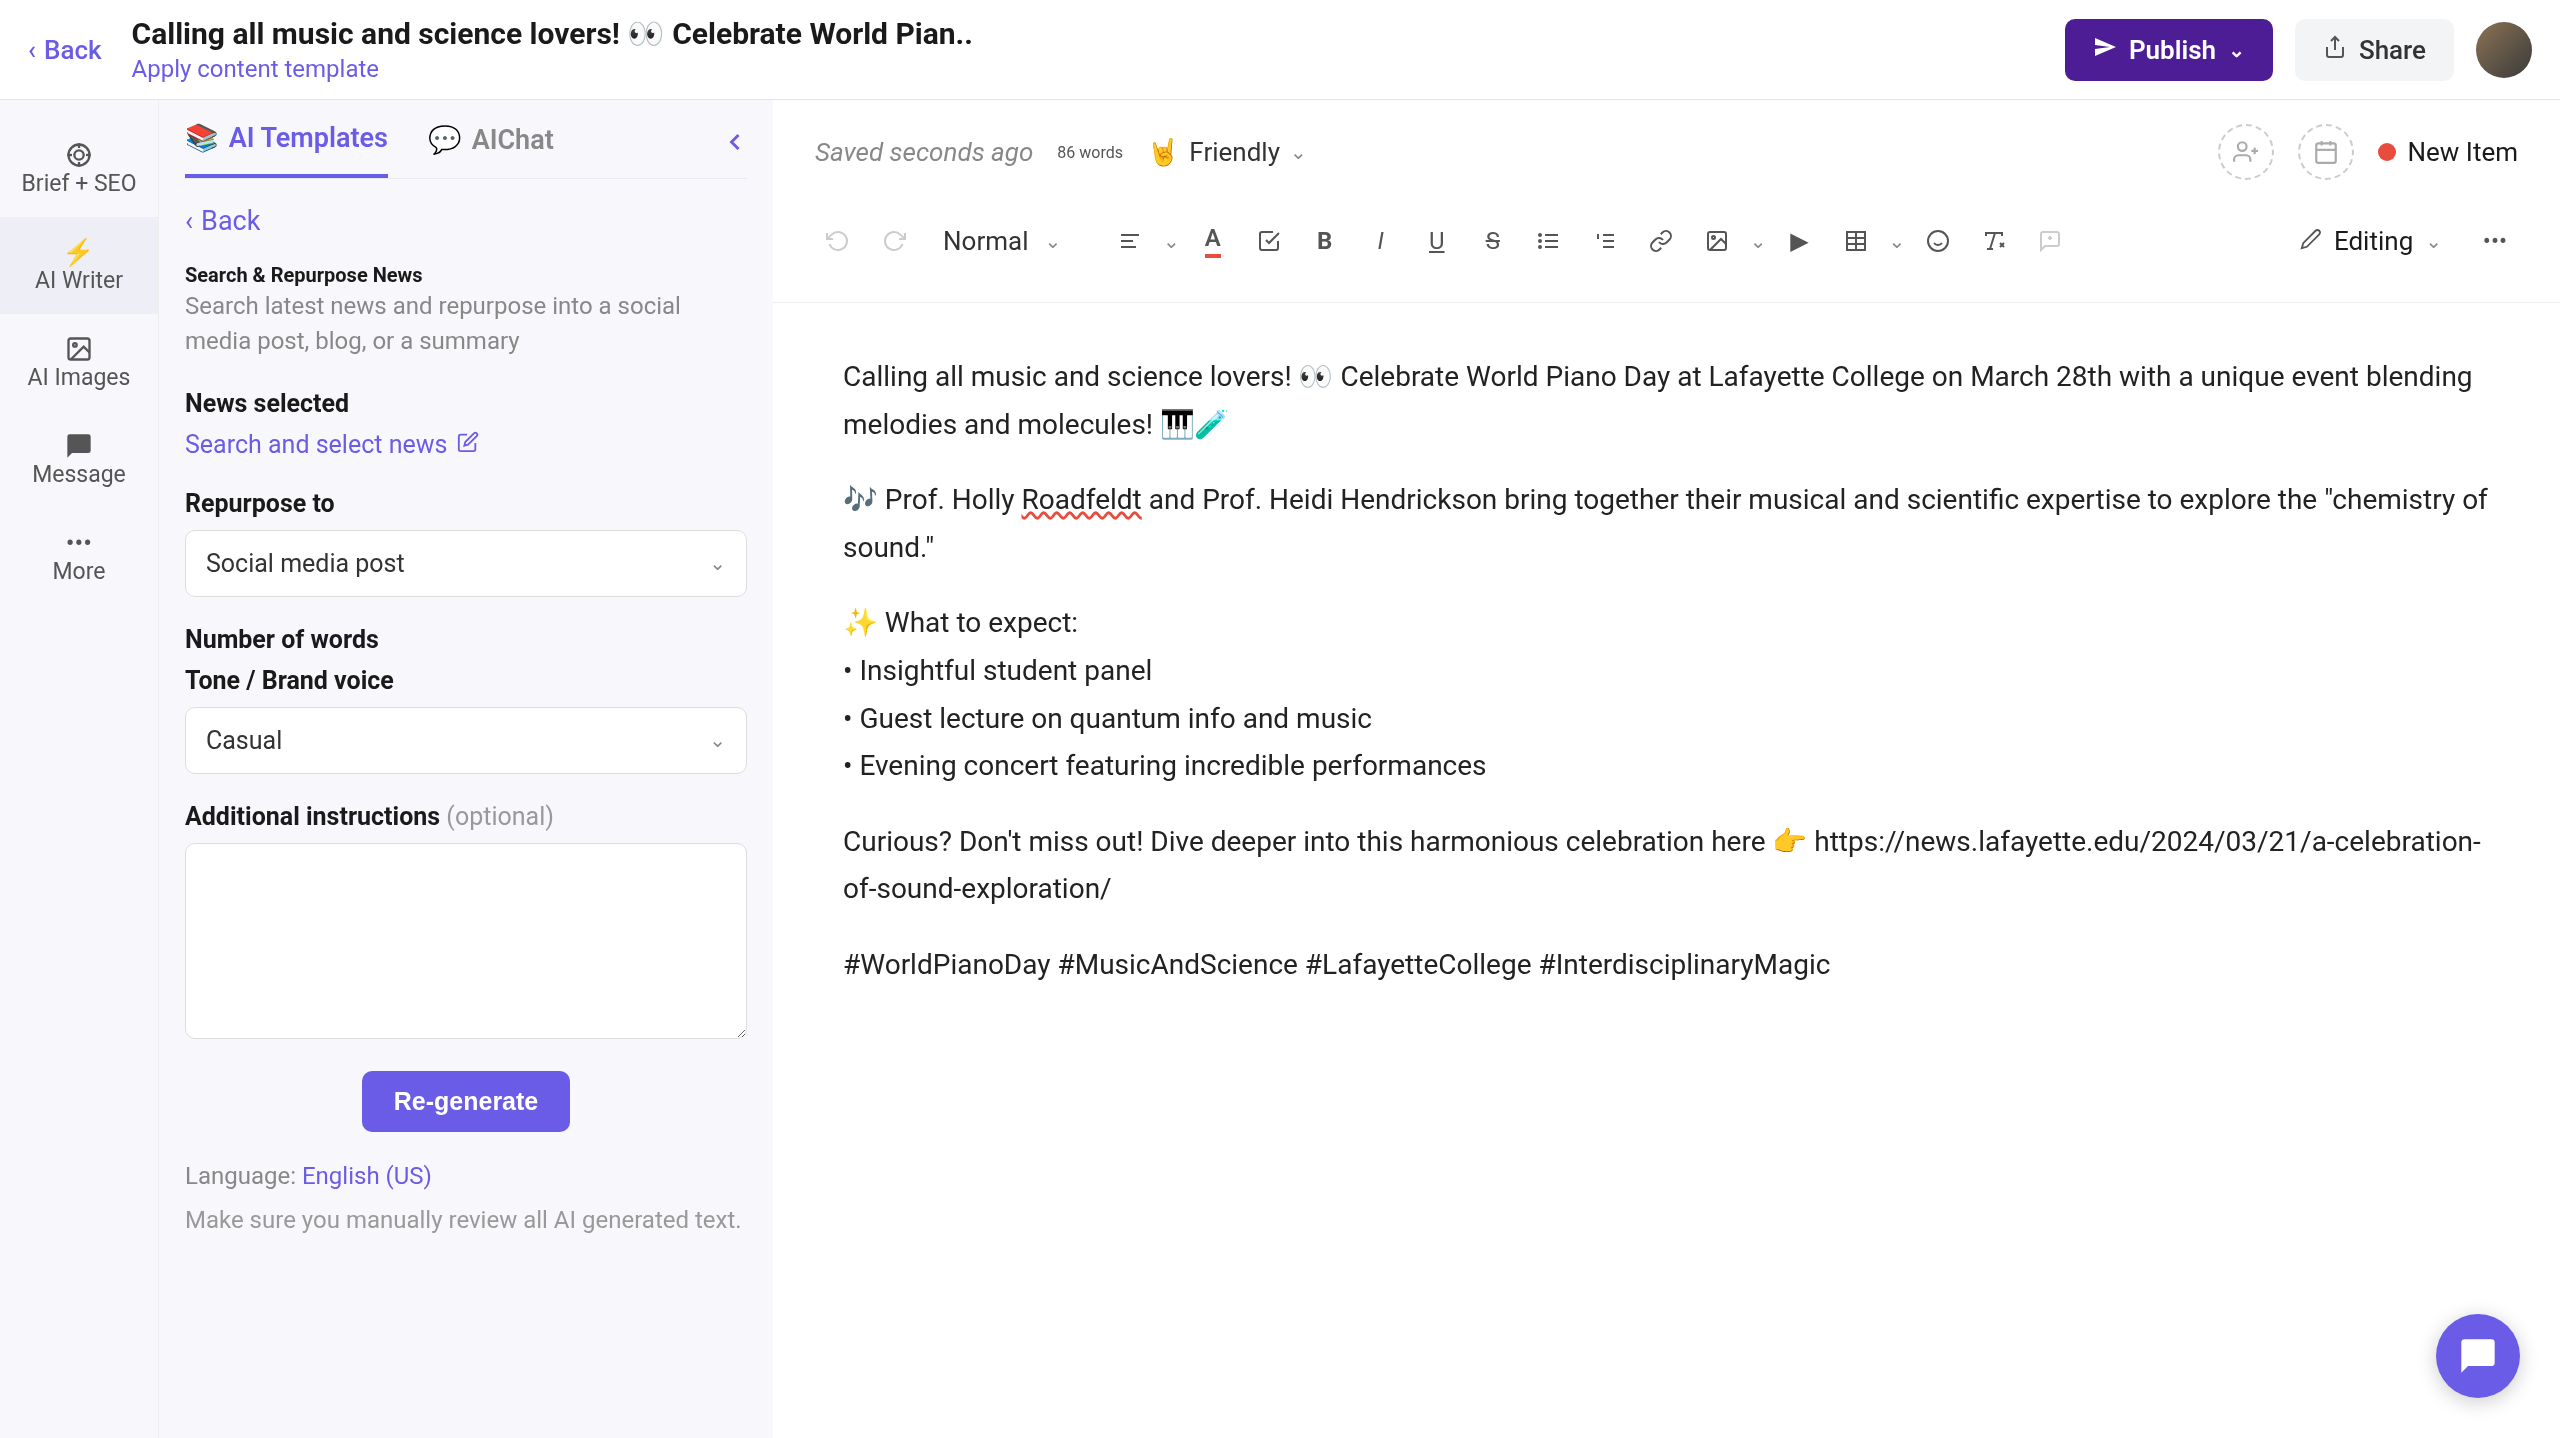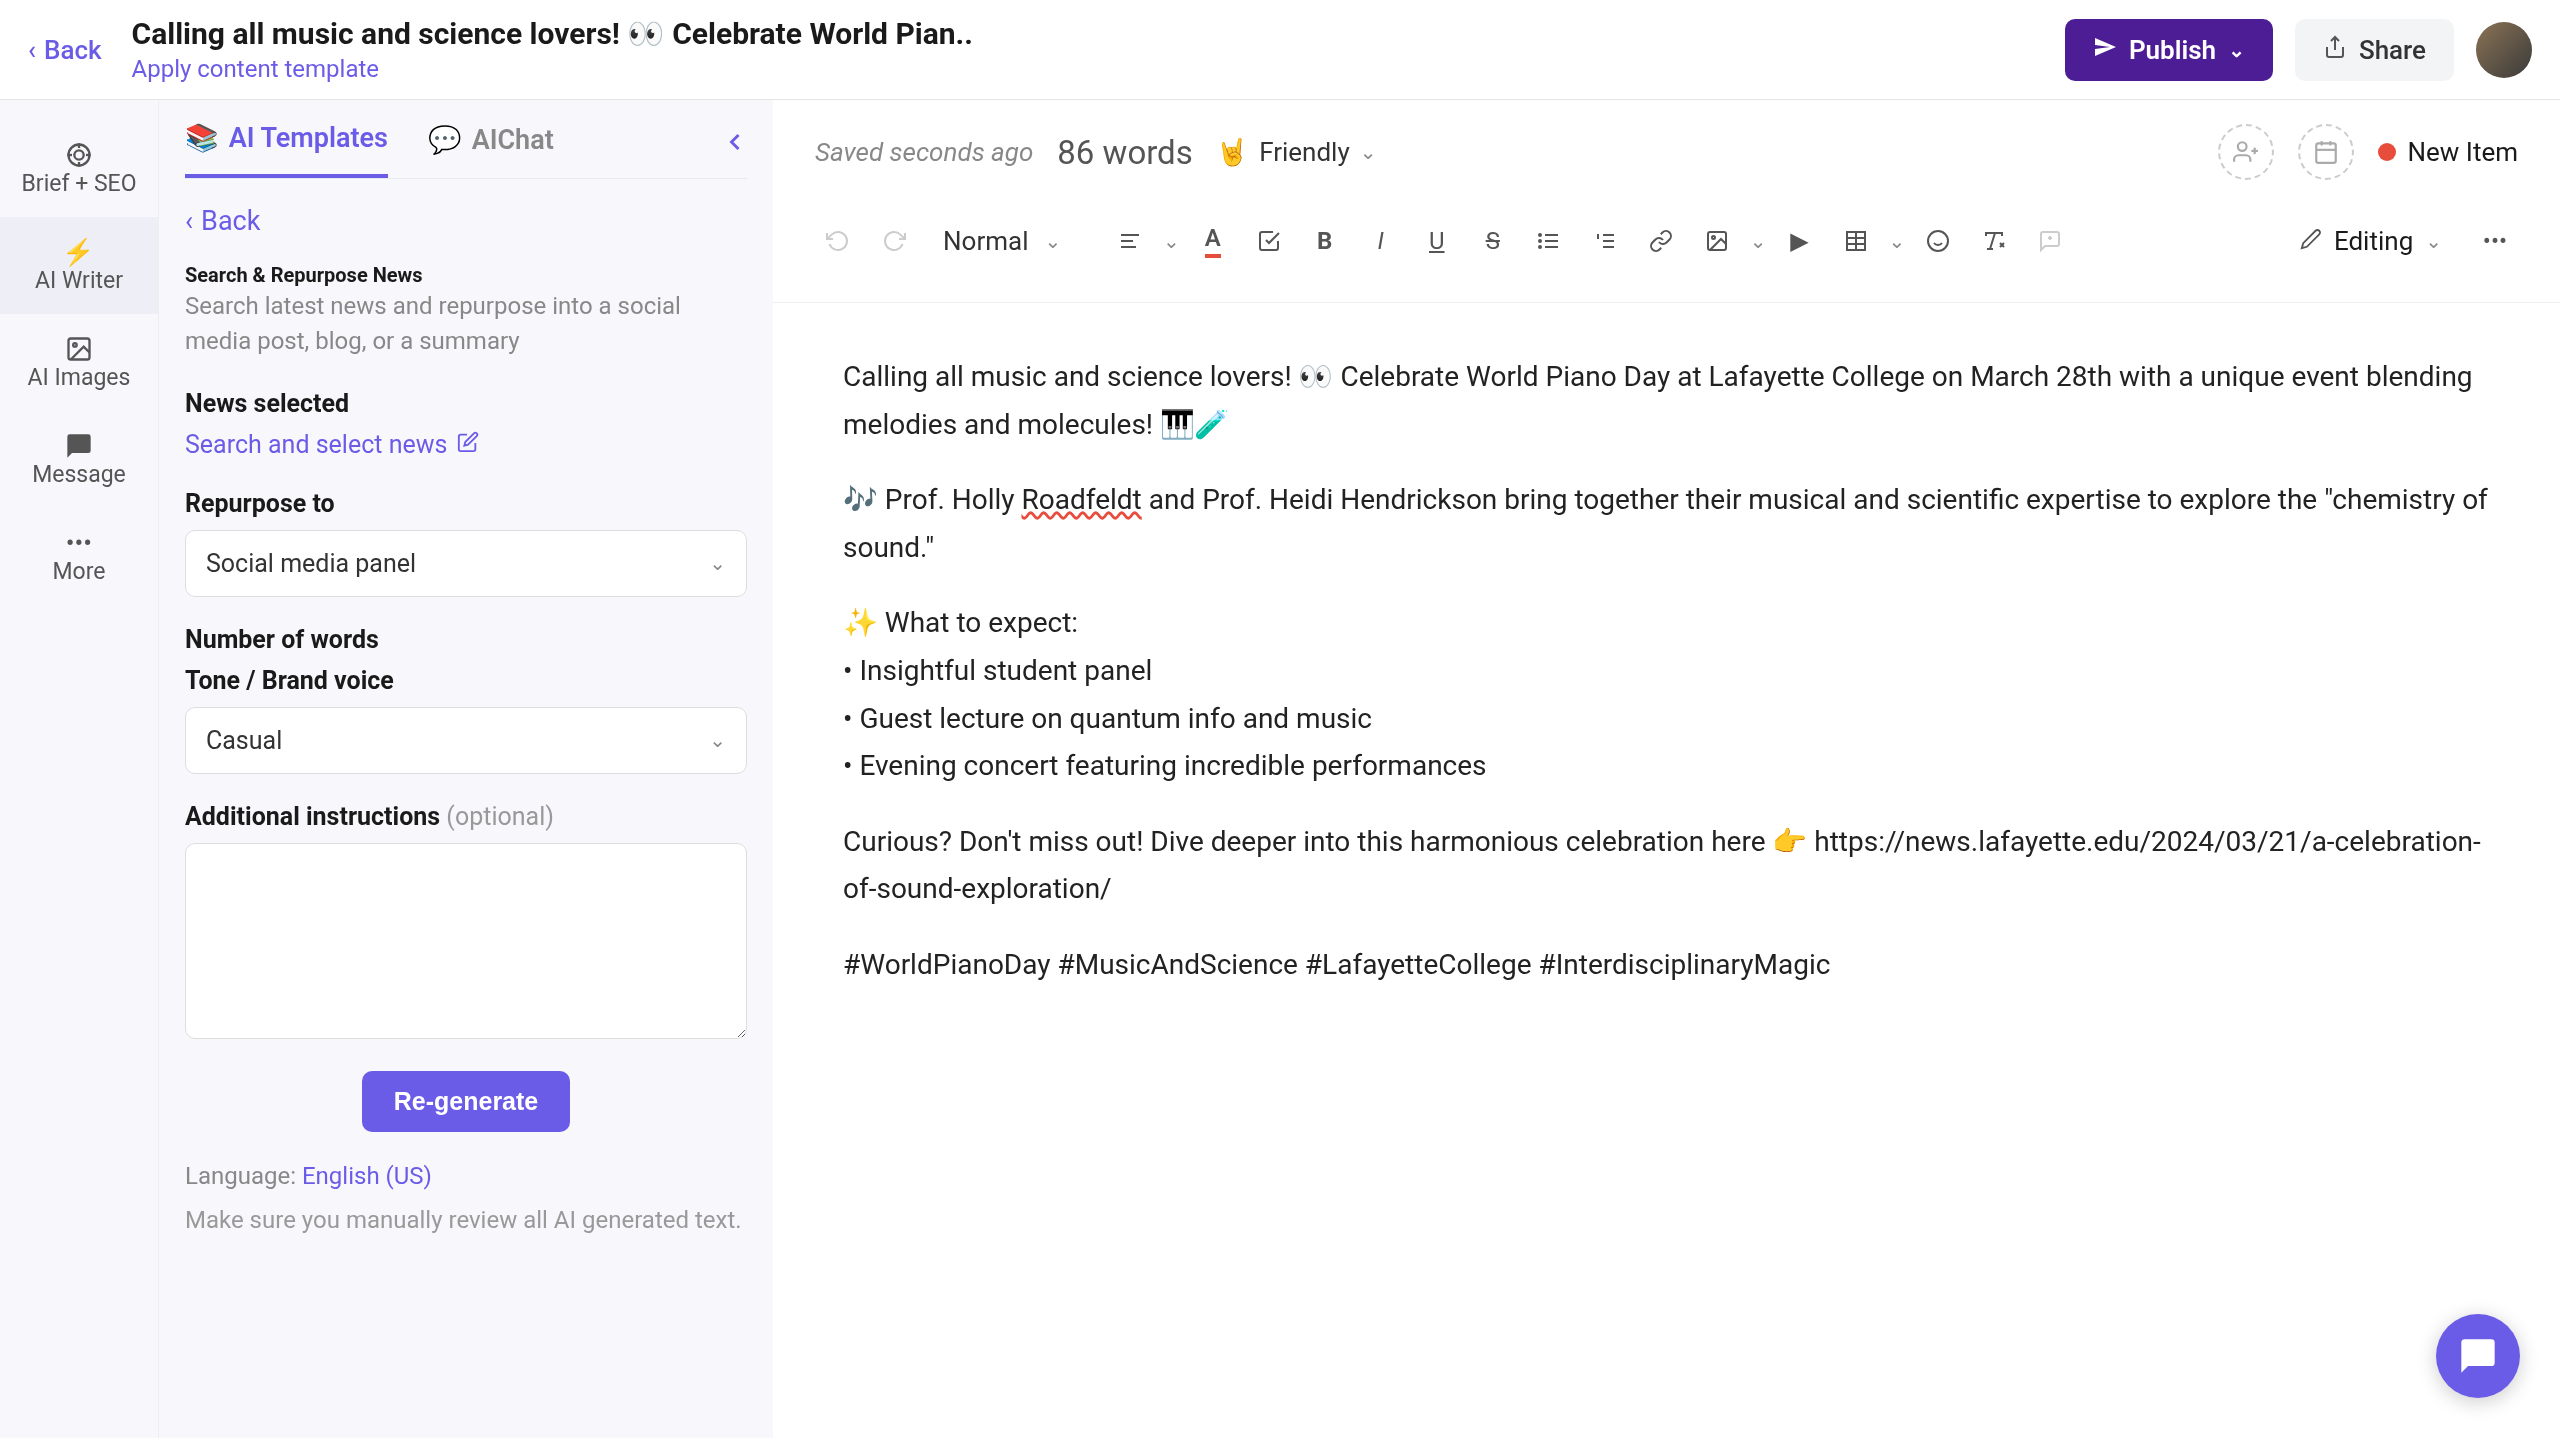--- a/index.html
+++ b/index.html
@@ -43,21 +43,21 @@
 .optional { color: #999; font-weight: 400; }
 .regenerate-btn { display: block; margin: 0 auto 30px; background: #6b5ce7; color: #fff; padding: 16px 32px; border-radius: 10px; font-size: 25px; font-weight: 600; cursor: pointer; border: none; }
 .lang-line { font-size: 24px; color: #888; margin-bottom: 12px; }
 .lang-link { color: #6b5ce7; }
 .review-note { font-size: 24px; color: #999; line-height: 1.5; }
 
 
 .editor-area { flex: 1; display: flex; flex-direction: column; }
 .toolbar-row { display: flex; align-items: center; padding: 24px 42px; gap: 24px; }
 .status-text { font-size: 26px; color: #888; font-style: italic; }
-.word-count { font-size: 33px; color: #555; }
+.word-count { font-size: 16px; color: #555; }
 .tone-chip { display: flex; align-items: center; gap: 10px; font-size: 26px; color: #333; cursor: pointer; }
 .toolbar-spacer { flex: 1; }
 .circle-btn { width: 56px; height: 56px; border: 2px dashed #ccc; border-radius: 50%; display: flex; align-items: center; justify-content: center; color: #aaa; cursor: pointer; }
 .status-badge { display: flex; align-items: center; gap: 12px; font-size: 26px; }
 .status-dot { width: 18px; height: 18px; background: #e74c3c; border-radius: 50%; }
 
 .format-bar { display: flex; align-items: center; padding: 12px 42px 36px; gap: 10px; border-bottom: 1px solid #eee; }
 .fb-btn { width: 46px; height: 46px; display: flex; align-items: center; justify-content: center; color: #555; cursor: pointer; font-size: 24px; border-radius: 6px; }
 .fb-btn.disabled { color: #ccc; }
 .fb-select { display: flex; align-items: center; gap: 16px; padding: 10px 16px; font-size: 26px; color: #333; cursor: pointer; min-width: 170px; }
@@ -181,21 +181,21 @@
       <span>
         <svg width="22" height="22" viewBox="0 0 24 24" fill="none" stroke="#6b5ce7" stroke-width="2">
             <path d="M11 4H4a2 2 0 00-2 2v14a2 2 0 002 2h14a2 2 0 002-2v-7"></path>
             <path d="M18.5 2.5a2.121 2.121 0 013 3L12 15l-4 1 1-4 9.5-9.5z"></path>
           </svg>
       </span>
     </div>
 
     <div class="field-label">Repurpose to</div>
     <div class="form-select">
-      <span>Social media panel</span>
+      <span>Social media post</span>
       <span class="chev">⌄</span>
     </div>
 
     <div class="field-label">Number of words</div>
 
     <div class="field-label">Tone / Brand voice</div>
     <div class="form-select">
       <span>Casual</span>
       <span class="chev">⌄</span>
     </div>

